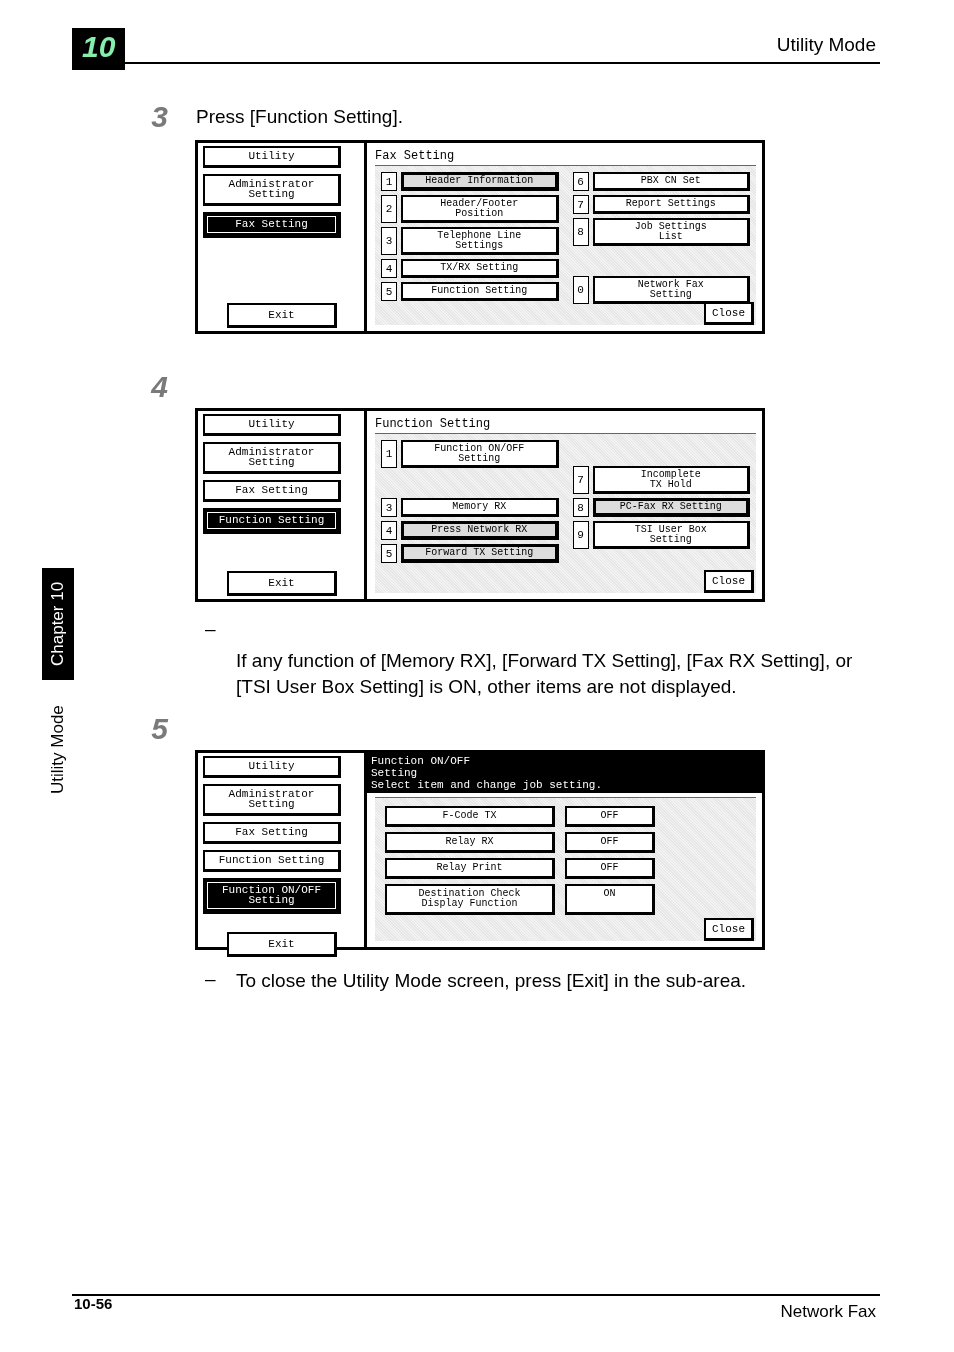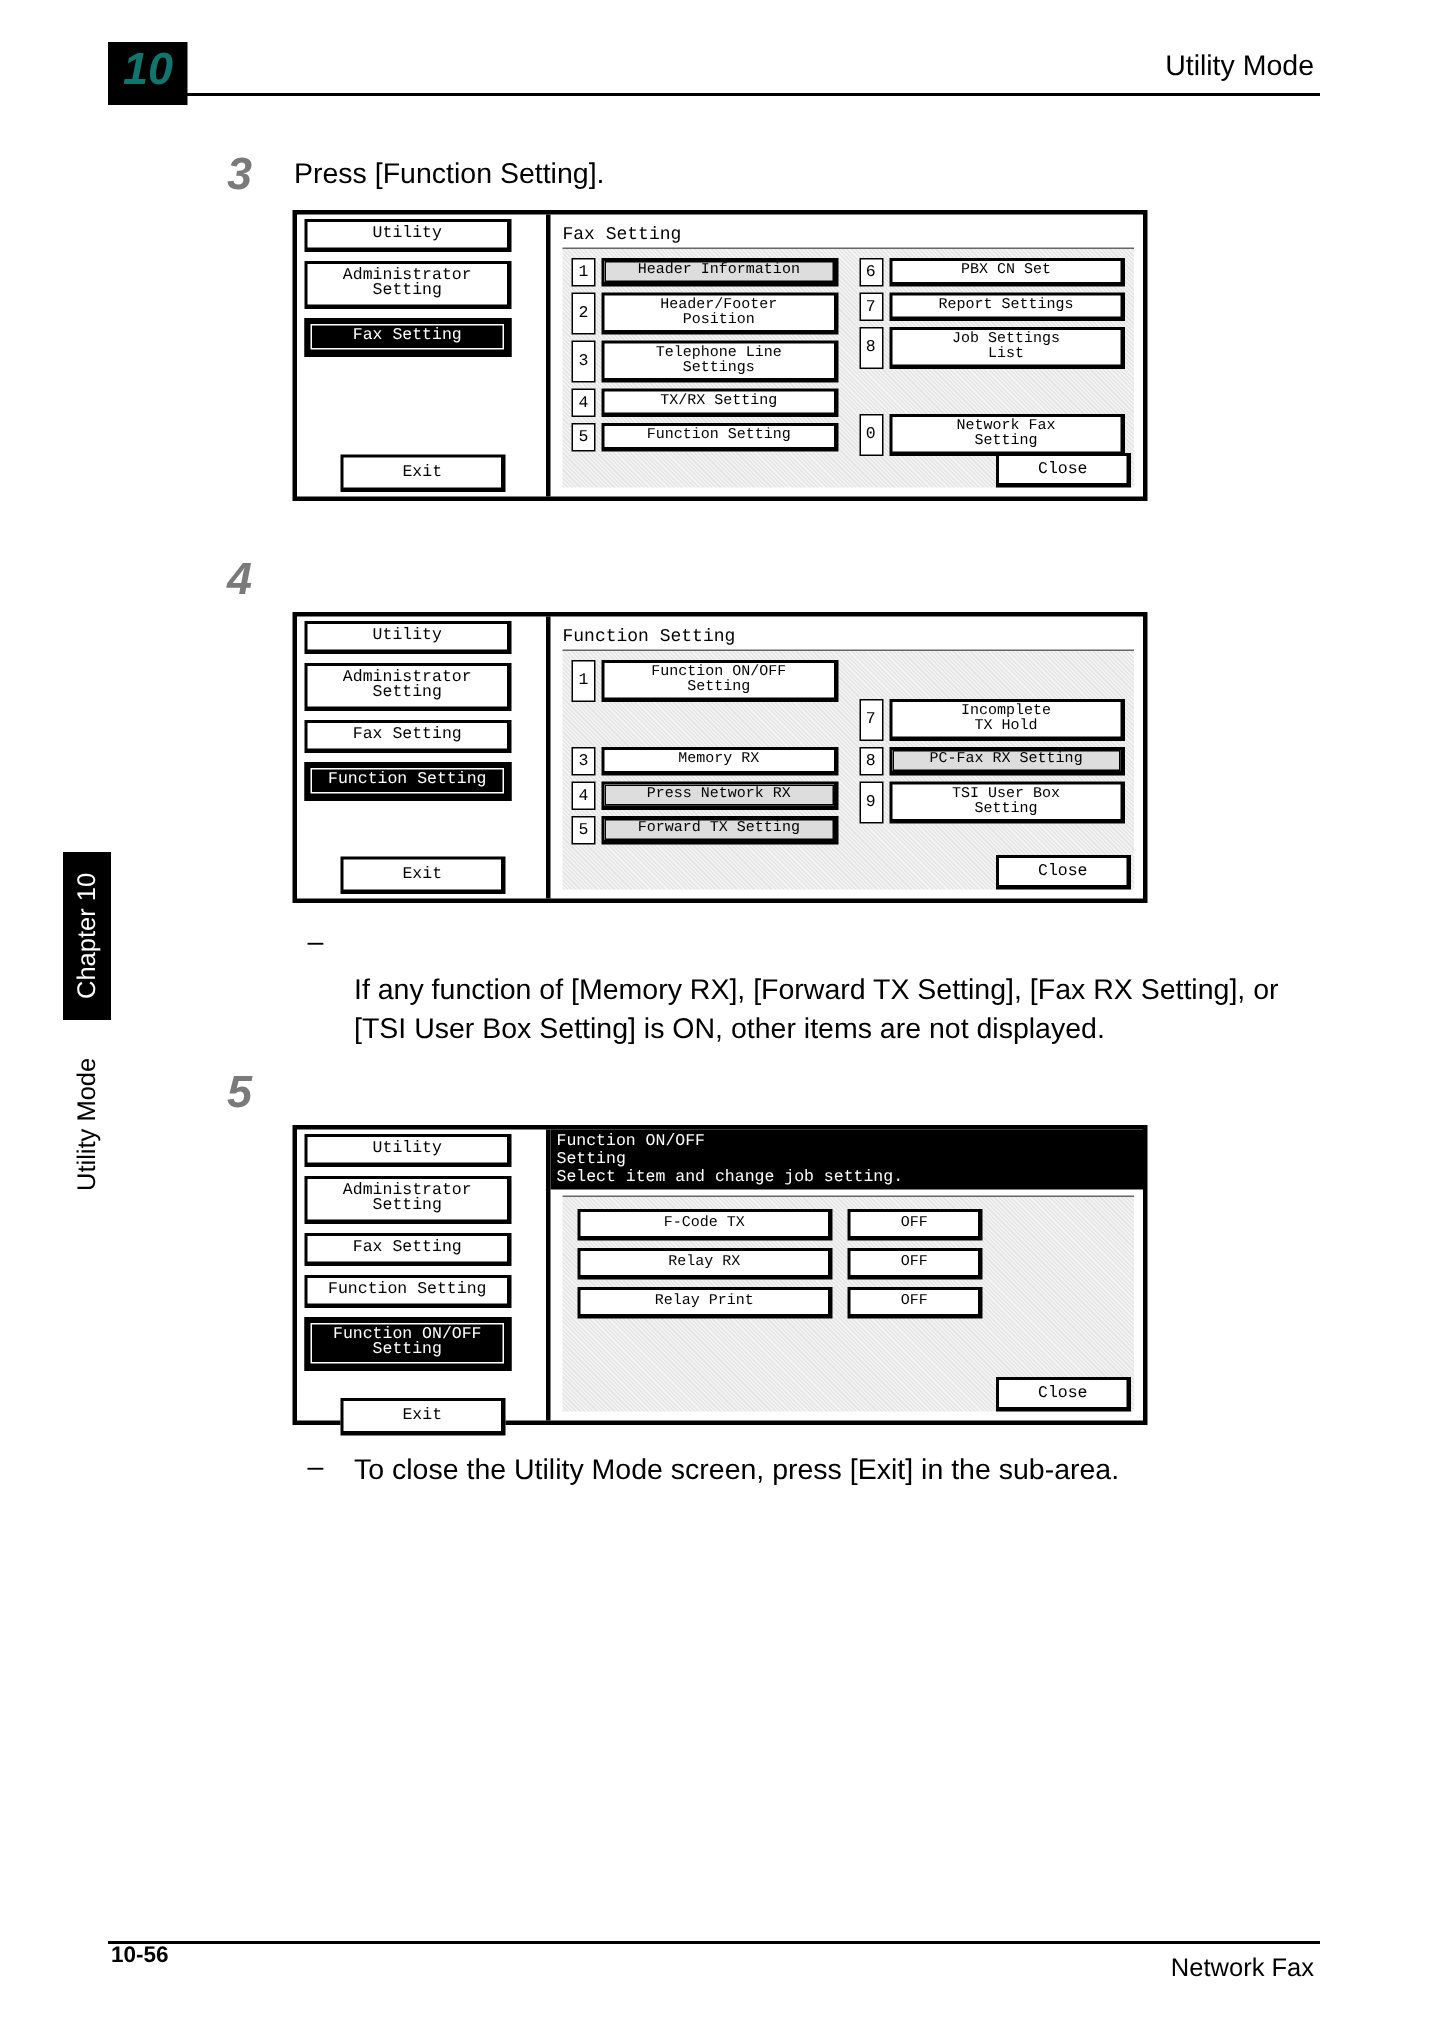--- a/index.html
+++ b/index.html
@@ -10,21 +10,21 @@
     background: #fff;
     font-family: Arial, Helvetica, sans-serif;
     position: relative;
     color: #000;
   }
   .chapter-badge {
     position: absolute;
     top: 28px;
     left: 72px;
     background: #000;
-    color: #0f766e;
+    color: #86efac;
     font-size: 30px;
     font-weight: bold;
     padding: 2px 10px 6px 10px;
     font-style: italic;
   }
   .hrule {
     position: absolute;
     left: 72px; right: 74px;
     top: 62px;
     height: 2px;
@@ -130,21 +130,21 @@
   }
   .opt-btn.sel { background: #ddd; box-shadow: inset 0 0 0 1px #000; text-align: right; }
   .twoline { line-height: 0.95; }
   .close-btn {
     position: absolute;
     right: 8px; bottom: 6px;
     border: 2px solid #000;
     border-right-width: 3px;
     border-bottom-width: 3px;
     background: #fff;
-    padding: 3px 26px;
+    padding: 3px 6px;
     font-size: 11px;
   }
 
   .pair-row { display:flex; gap:10px; margin-bottom:5px; }
   .pair-btn { border:2px solid #000; border-right-width:3px; border-bottom-width:3px; background:#fff; padding:3px 4px; text-align:center; font-size:10px; line-height:1.0; }
   .pair-label { width: 170px; }
   .pair-val { width: 90px; text-align: center; }
 
   .footer-rule { position: absolute; left: 72px; right: 74px; bottom: 56px; height: 2px; background: #000; }
   .footer-left { position: absolute; left: 74px; bottom: 40px; font-size: 15px; font-weight: bold; }
@@ -332,20 +332,25 @@
             <div class="pair-btn pair-val">OFF</div>
           </div>
         <div class="pair-row">
             <div class="pair-btn pair-label">Relay RX</div>
             <div class="pair-btn pair-val">OFF</div>
           </div>
         <div class="pair-row">
             <div class="pair-btn pair-label">Relay Print</div>
             <div class="pair-btn pair-val">OFF</div>
           </div>
+        <div class="pair-row">
+            <div class="pair-btn pair-label twoline" style="white-space:pre-line">Destination Check
+Display Function</div>
+            <div class="pair-btn pair-val">ON</div>
+          </div>
       </div>
       <div class="close-btn">Close</div>
     </div>
   </div>
 </div>
 
 <div class="dash" style="top: 968px;">–</div>
 <div class="para" style="top: 968px; left: 236px;">To close the Utility Mode screen, press [Exit] in the sub-area.</div>
 
 <div class="footer-rule"></div>

